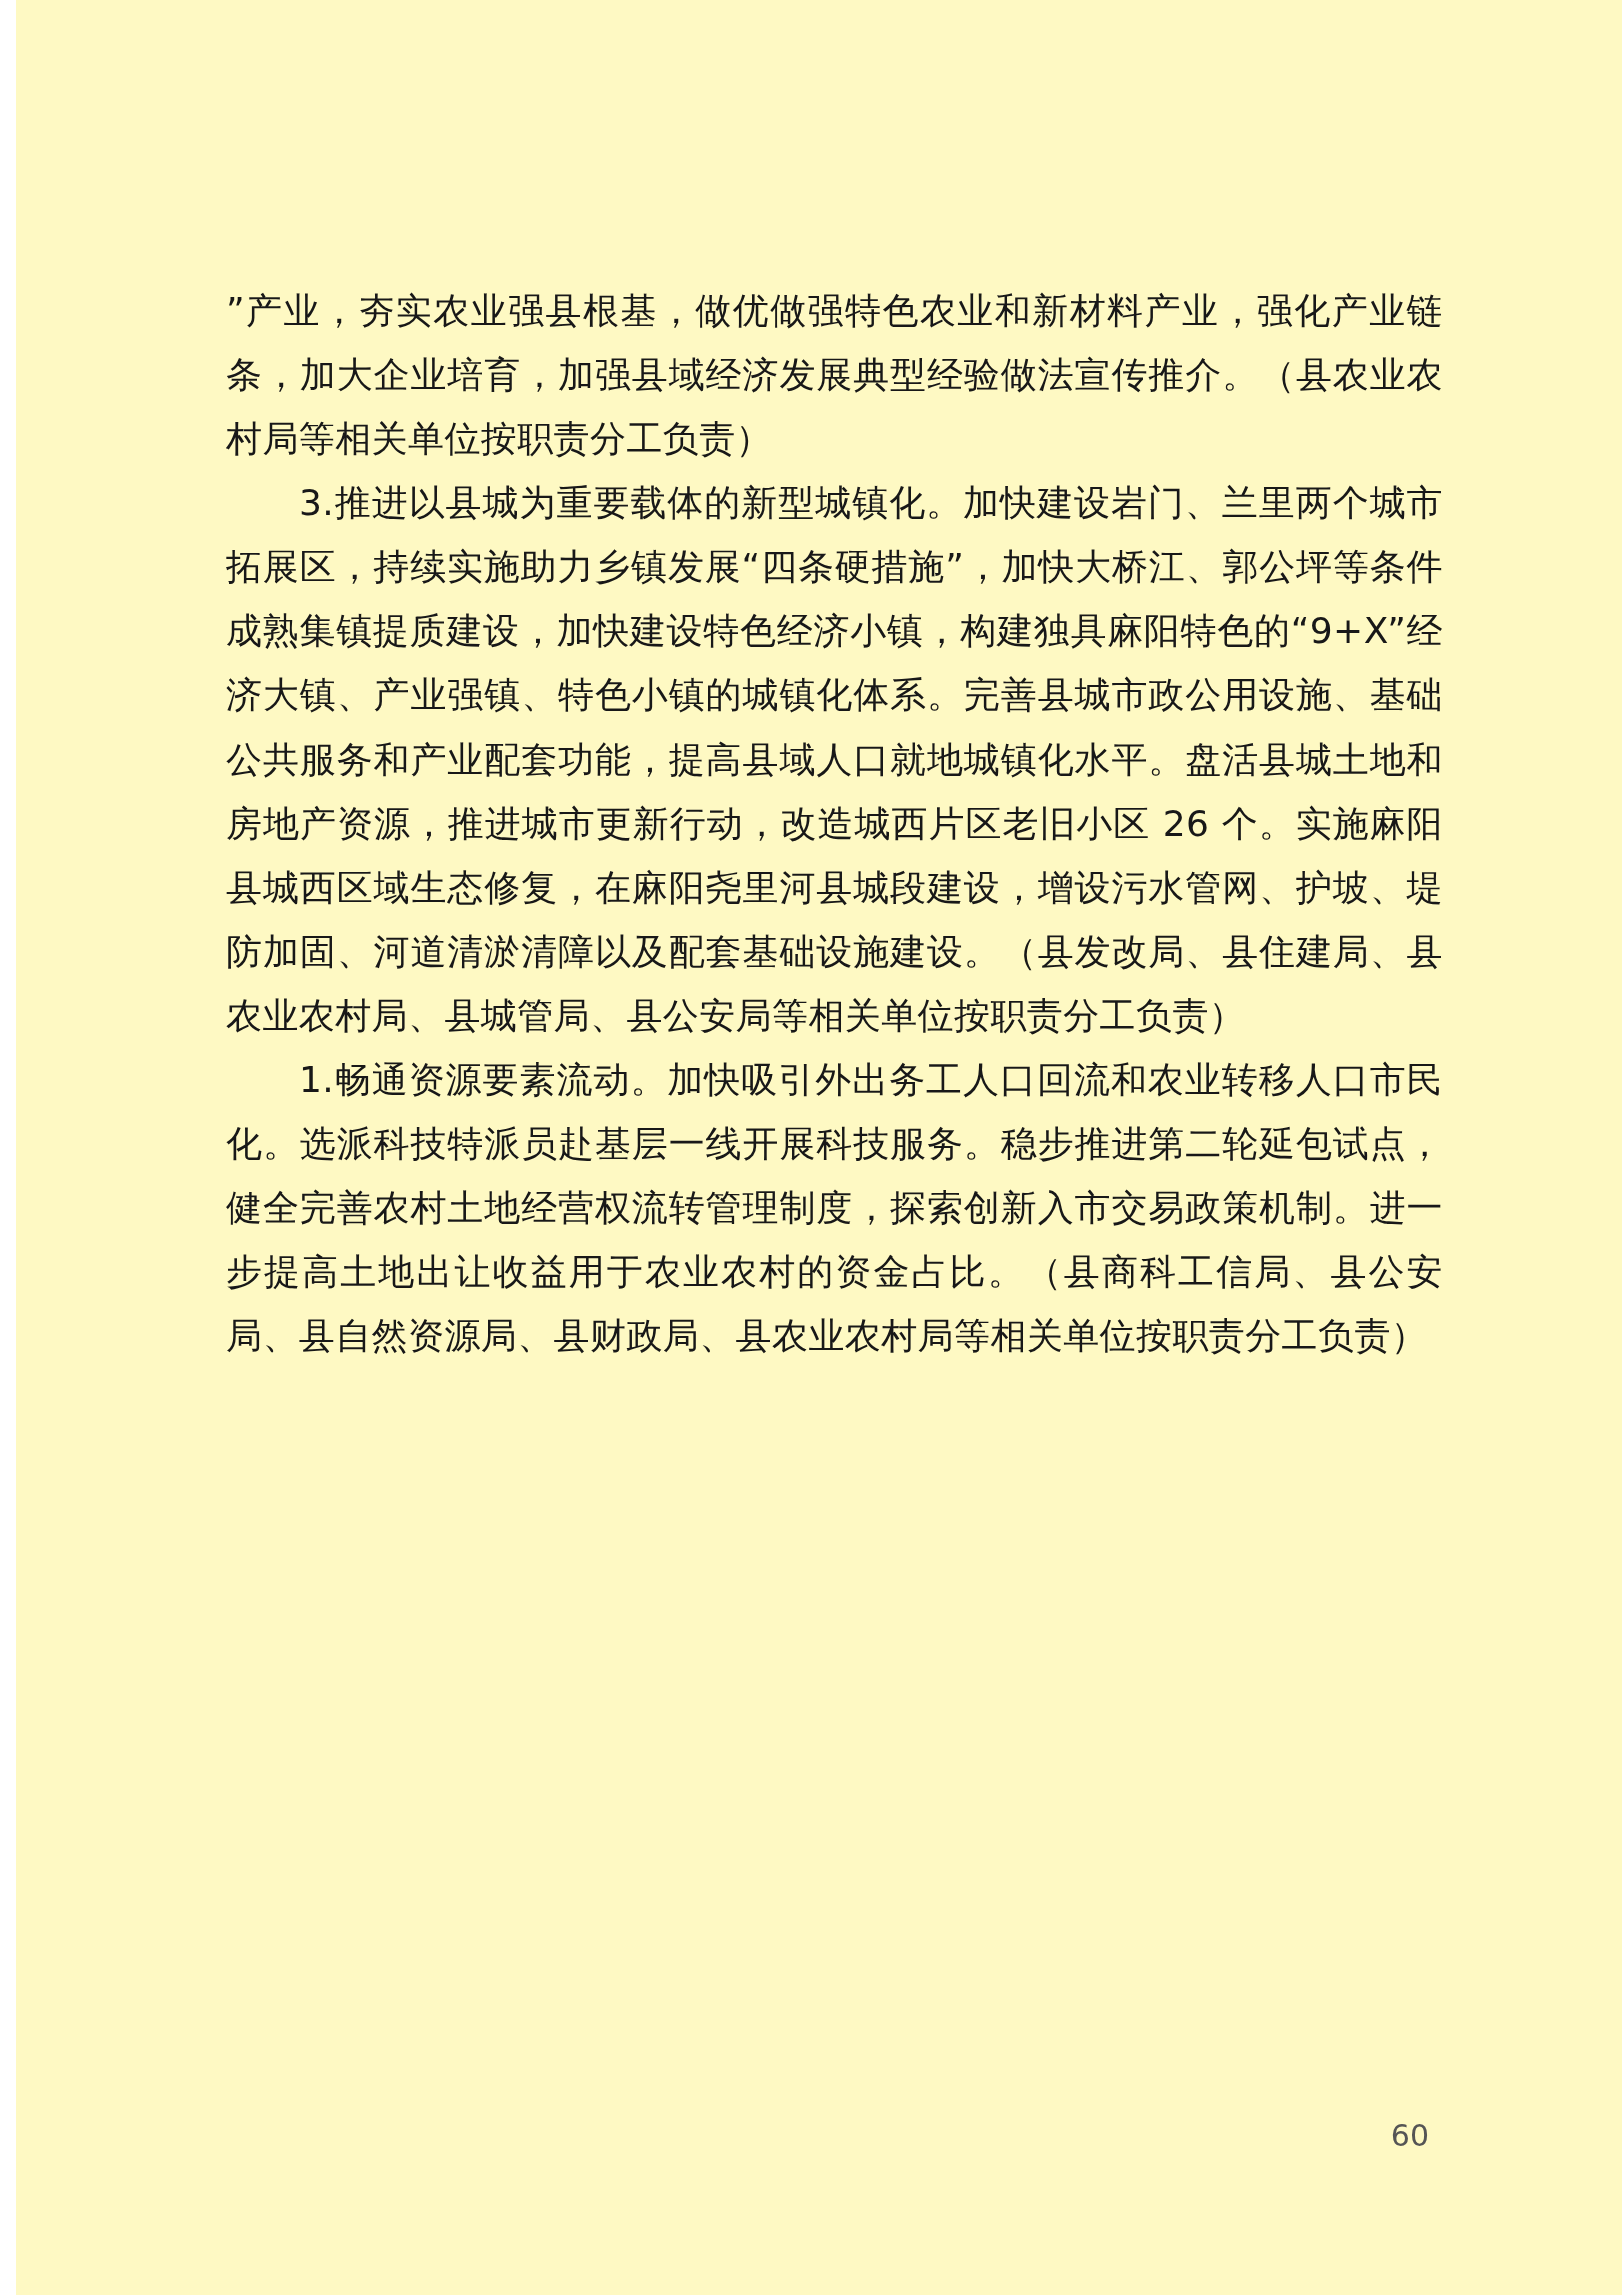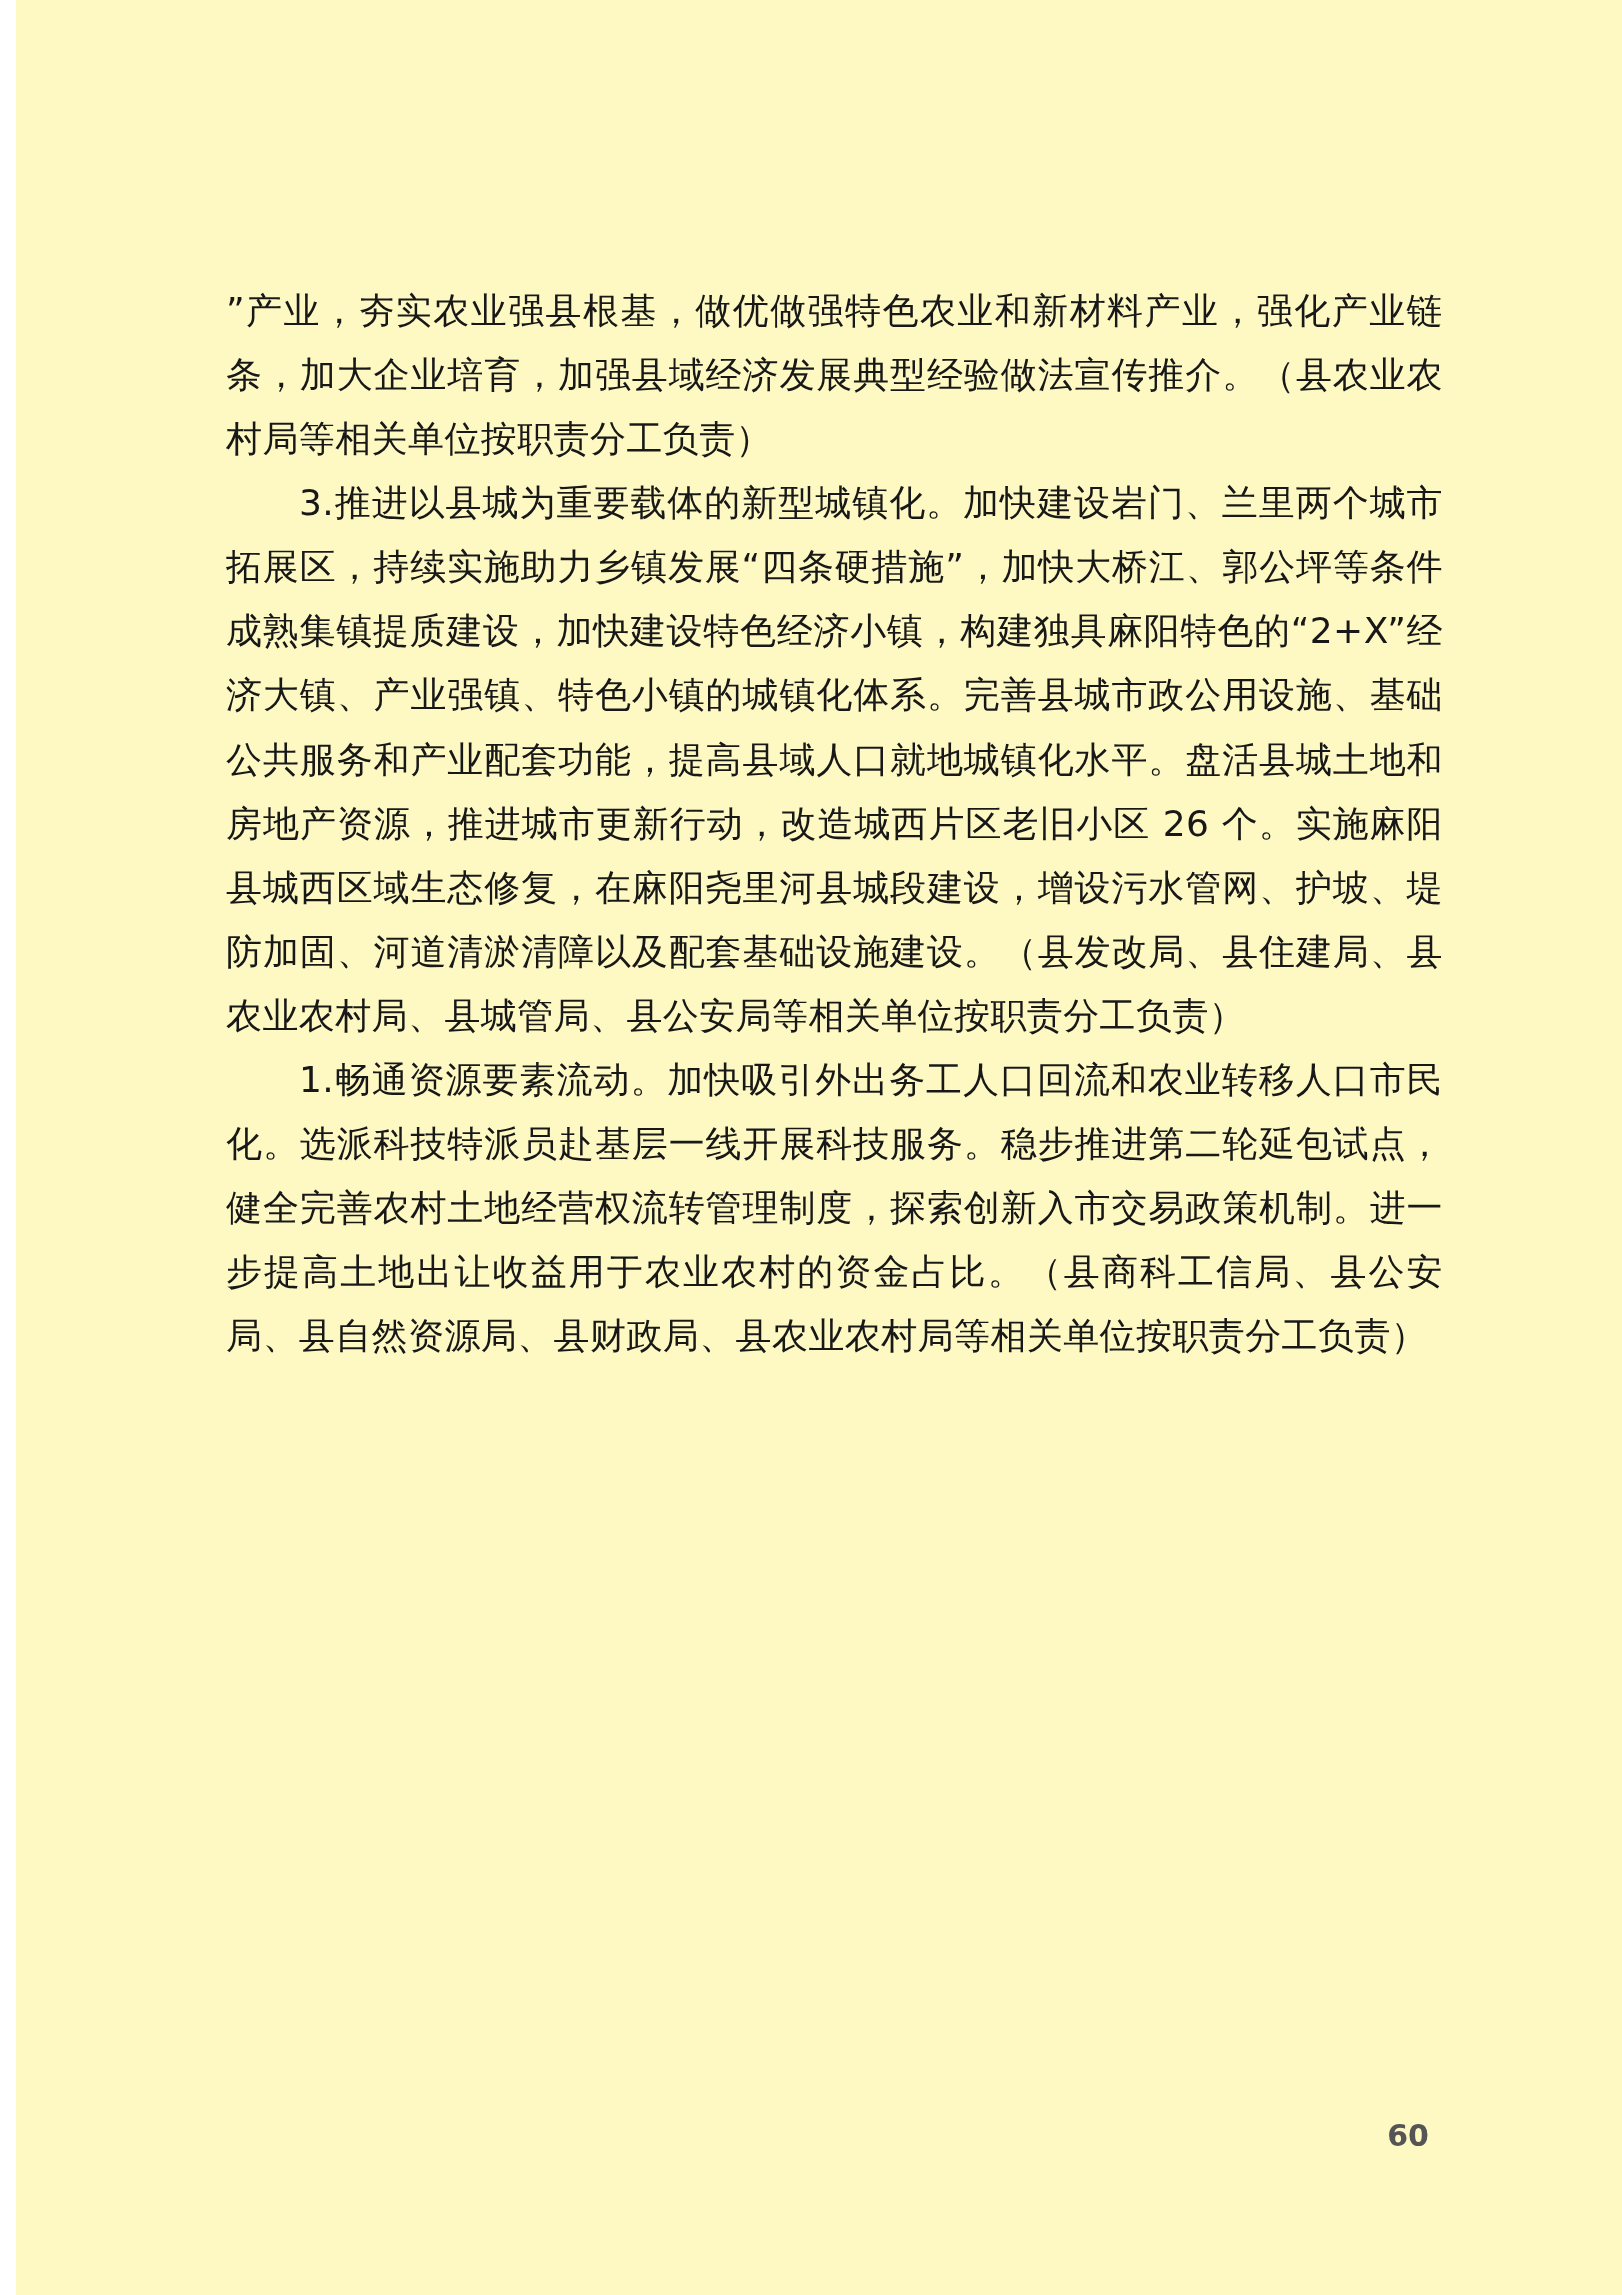--- a/index.html
+++ b/index.html
@@ -42,27 +42,26 @@
   .indent {
     text-indent: 73px;
   }
   .page-number {
     position: absolute;
     right: 210px;
     bottom: 142px;
     font-size: 30px;
     color: #555555;
     font-family: "DejaVu Sans", "Liberation Sans", sans-serif;
-    font-weight: bold;
   }
 </style>
 </head>
 <body>
 
 <div class="page">
   <div class="content">
     <p class="para">”产业，夯实农业强县根基，做优做强特色农业和新材料产业，强化产业链条，加大企业培育，加强县域经济发展典型经验做法宣传推介。（县农业农村局等相关单位按职责分工负责）</p>
-    <p class="para indent">3.推进以县城为重要载体的新型城镇化。加快建设岩门、兰里两个城市拓展区，持续实施助力乡镇发展“四条硬措施”，加快大桥江、郭公坪等条件成熟集镇提质建设，加快建设特色经济小镇，构建独具麻阳特色的“2+X”经济大镇、产业强镇、特色小镇的城镇化体系。完善县城市政公用设施、基础公共服务和产业配套功能，提高县域人口就地城镇化水平。盘活县城土地和房地产资源，推进城市更新行动，改造城西片区老旧小区 26 个。实施麻阳县城西区域生态修复，在麻阳尧里河县城段建设，增设污水管网、护坡、堤防加固、河道清淤清障以及配套基础设施建设。（县发改局、县住建局、县农业农村局、县城管局、县公安局等相关单位按职责分工负责）</p>
+    <p class="para indent">3.推进以县城为重要载体的新型城镇化。加快建设岩门、兰里两个城市拓展区，持续实施助力乡镇发展“四条硬措施”，加快大桥江、郭公坪等条件成熟集镇提质建设，加快建设特色经济小镇，构建独具麻阳特色的“9+X”经济大镇、产业强镇、特色小镇的城镇化体系。完善县城市政公用设施、基础公共服务和产业配套功能，提高县域人口就地城镇化水平。盘活县城土地和房地产资源，推进城市更新行动，改造城西片区老旧小区 26 个。实施麻阳县城西区域生态修复，在麻阳尧里河县城段建设，增设污水管网、护坡、堤防加固、河道清淤清障以及配套基础设施建设。（县发改局、县住建局、县农业农村局、县城管局、县公安局等相关单位按职责分工负责）</p>
     <p class="para indent">1.畅通资源要素流动。加快吸引外出务工人口回流和农业转移人口市民化。选派科技特派员赴基层一线开展科技服务。稳步推进第二轮延包试点，健全完善农村土地经营权流转管理制度，探索创新入市交易政策机制。进一步提高土地出让收益用于农业农村的资金占比。（县商科工信局、县公安局、县自然资源局、县财政局、县农业农村局等相关单位按职责分工负责）</p>
   </div>
   <div class="page-number">60</div>
 </div>
 
 
 </body></html>

